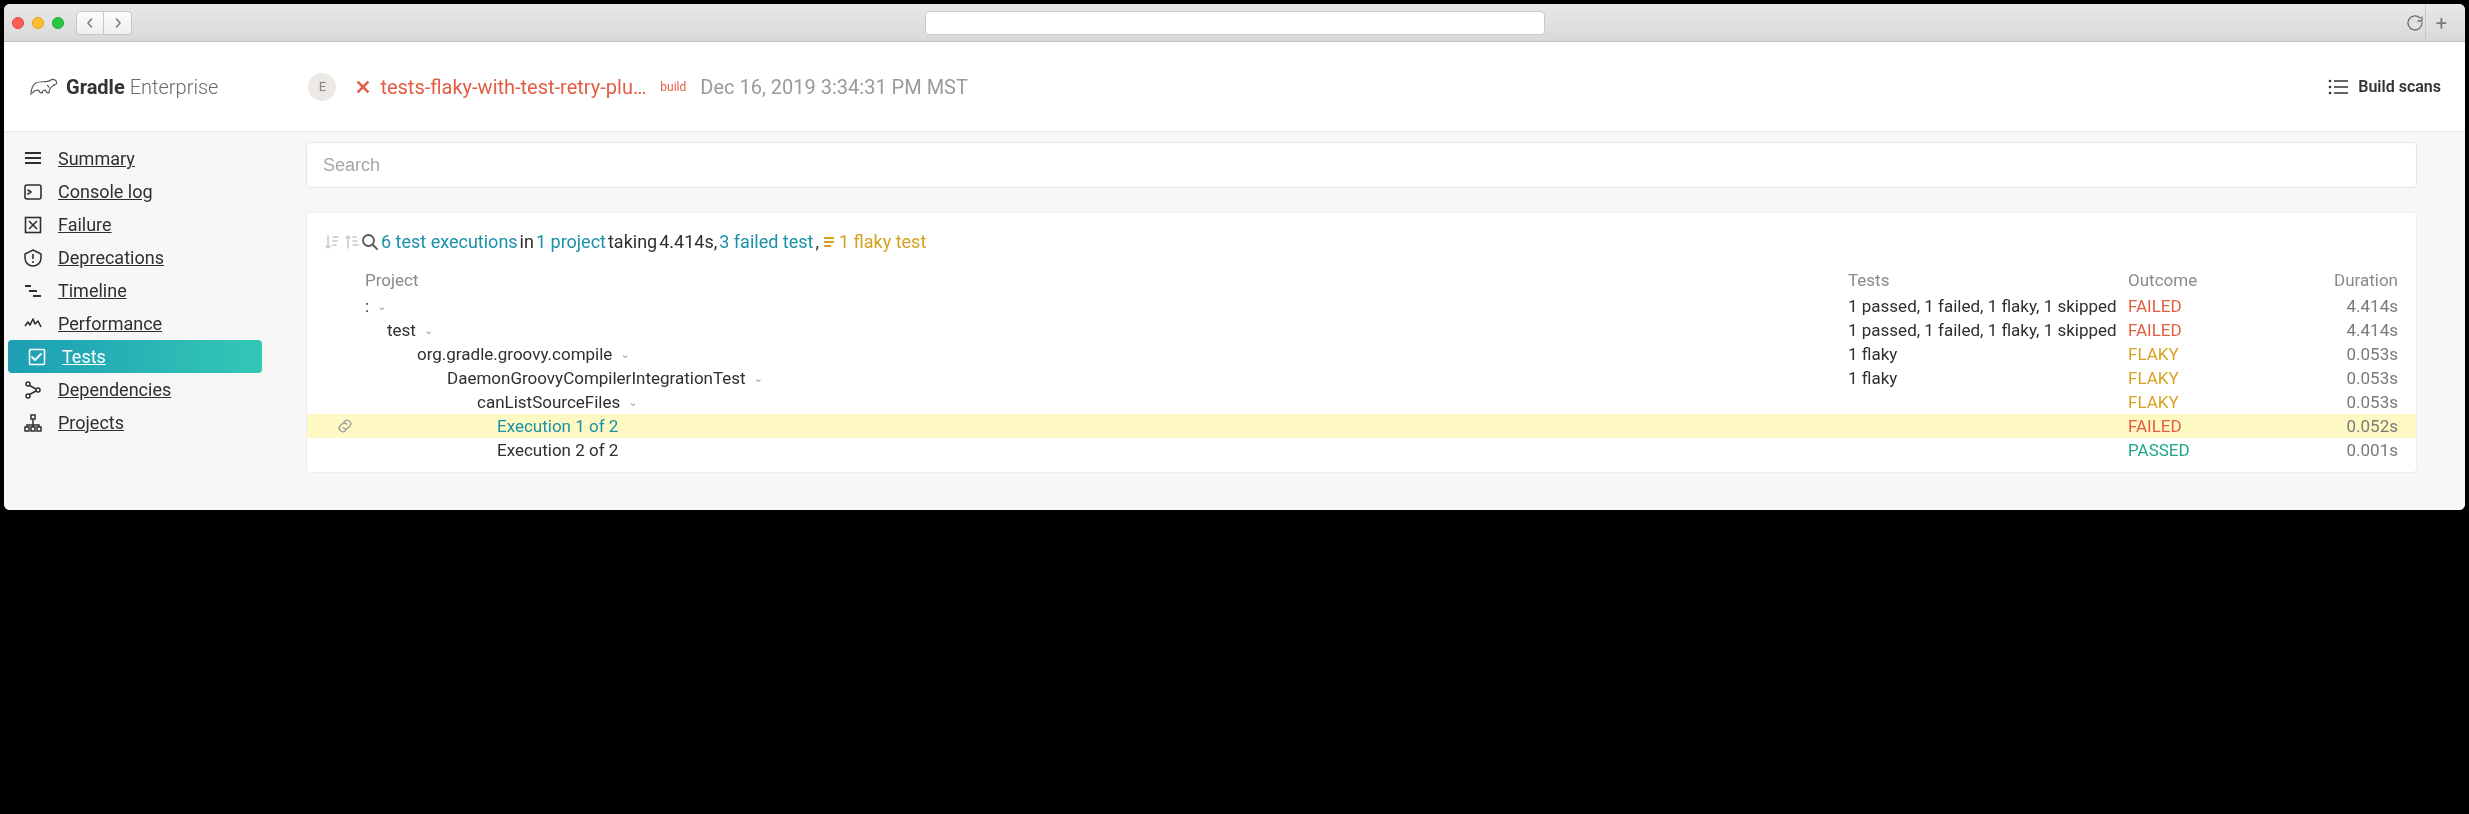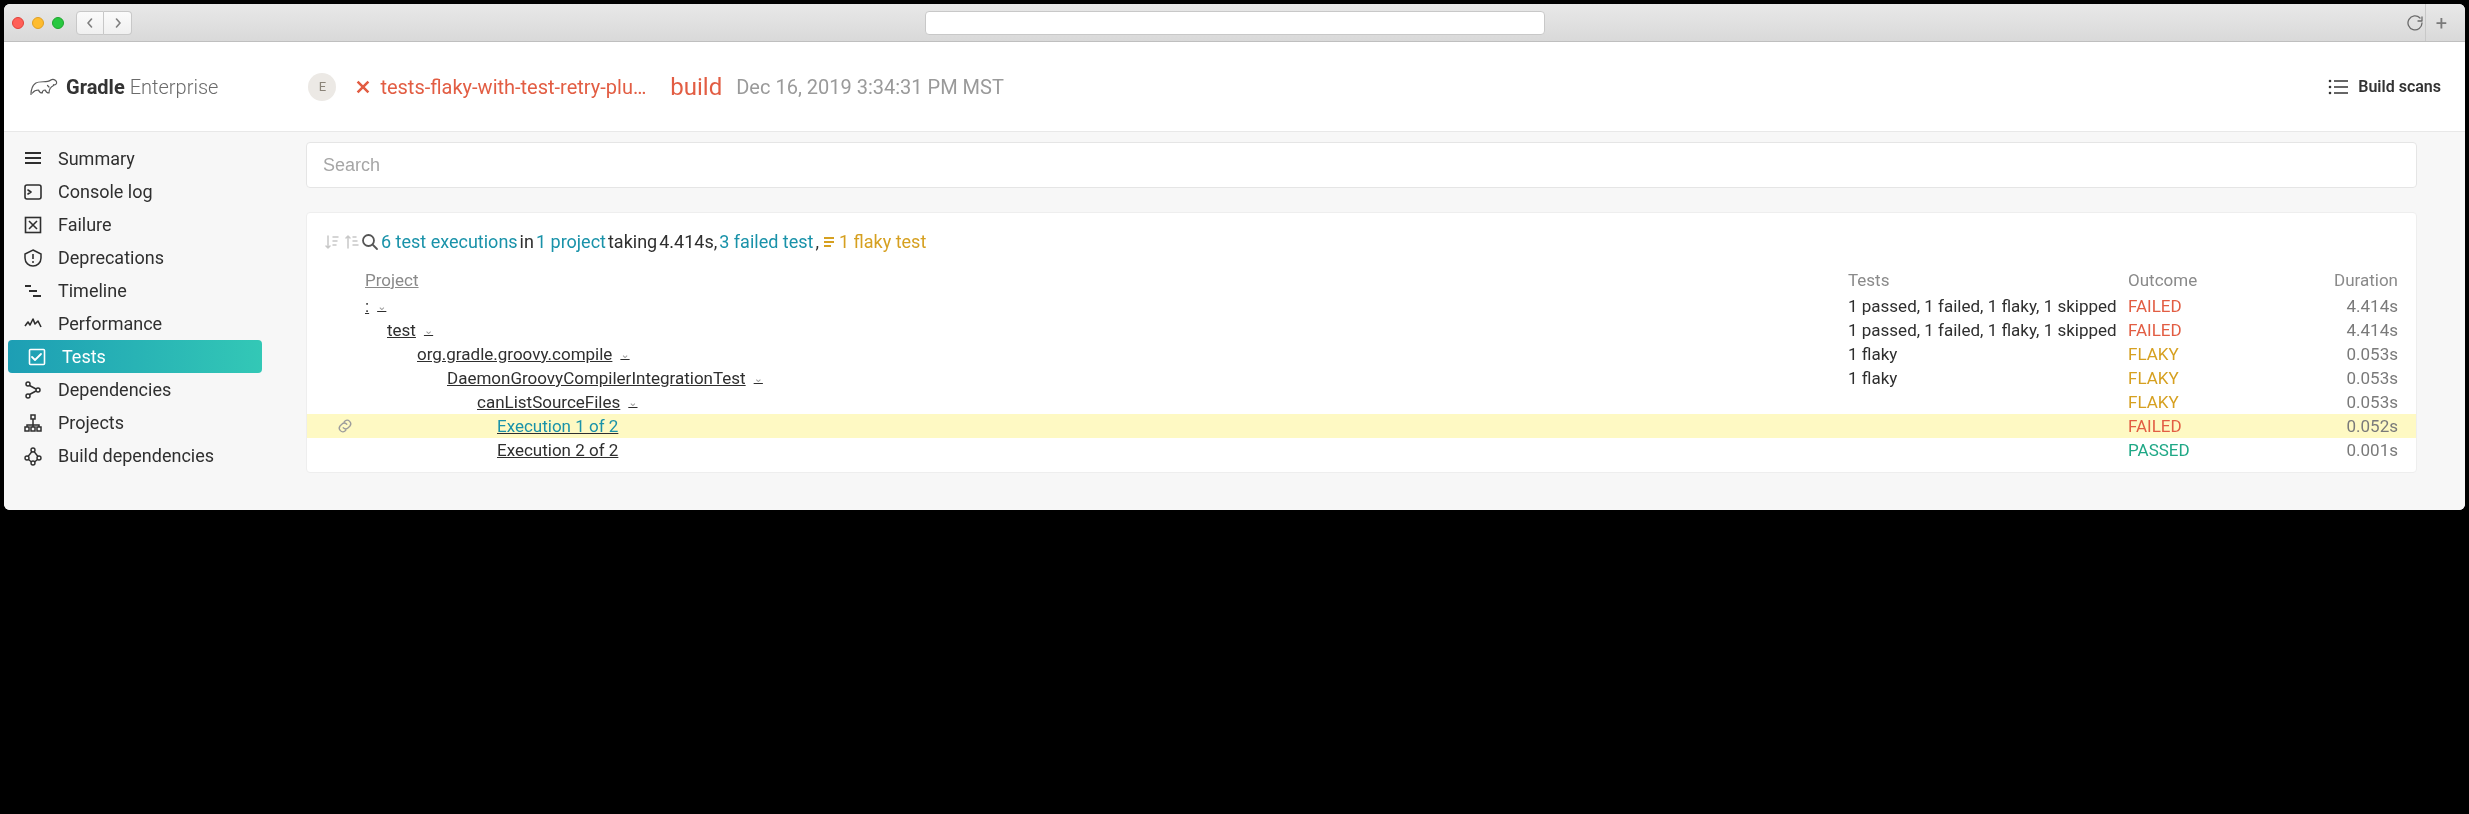--- a/index.html
+++ b/index.html
@@ -24,30 +24,30 @@
 
 .appheader { background:#fff; height: 90px; display:flex; align-items:center; padding: 0 24px; border-bottom: 1px solid #e8e8e8; }
 .brand { display:flex; align-items:center; gap:8px; }
 .brand-logo svg { width: 30px; height: 22px; color:#5a5a5a; }
 .brand-name { font-size:20px; color:#333; }
 .brand-name .light { font-weight:300; color:#6b6b6b; }
 .badge-e { margin-left: 90px; width:28px; height:28px; border-radius:50%; background:#ece9e5; color:#8a8378; display:flex; align-items:center; justify-content:center; font-size:13px; }
 .fail-x { margin-left: 18px; color:#e25d43; }
 .fail-x svg { width:18px; height:18px; stroke:#e25d43; stroke-width:2.8; }
 .title-link { margin-left: 8px; color:#e25d43; font-size:20px; white-space:nowrap; overflow:hidden; text-overflow:ellipsis; max-width: 320px; }
-.title-build { margin-left: 24px; color:#e25d43; font-size:24px; }
+.title-build { margin-left: 14px; color:#e25d43; font-size:12px; }
 .title-ts { margin-left: 14px; color:#9a9a9a; font-size:20px; }
 .spacer { flex:1; }
 .build-scans { display:flex; align-items:center; gap:10px; color:#333; font-weight:600; font-size:16px; }
 .build-scans svg { width:20px; height:16px; }
 
 
 .body { display:flex; background:#f7f7f7; height: calc(506px - 38px - 70px); }
 .sidebar { width: 262px; padding: 10px 0 0 0; }
-.nav-item { display:flex; align-items:center; gap:14px; padding: 6px 18px; font-size:18px; color:#2f2f2f; }
+.nav-item { display:flex; align-items:center; gap:14px; padding: 6px 18px; font-size:18px; color:#2f2f2f;text-decoration:underline; }
 .nav-item.active { background: linear-gradient(90deg,#1d9eb4,#33c8b6); color:#fff; border-radius: 4px; margin: 0 4px; }
 .nav-item .ic { width:22px; display:flex; justify-content:center; color:inherit; }
 .nav-item.active .ic { color:#fff; }
 
 .main { flex:1; padding: 10px 48px 0 40px; }
 .searchbox { background:#fff; border:1px solid #e5e5e5; border-radius:4px; height:46px; display:flex; align-items:center; padding:4px 16px; margin-bottom: 24px; }
 .searchbox input { border:none; outline:none; font-size:18px; color:#636363; width:100%; }
 .searchbox input::placeholder { color:#a6a6a6; }
 
 .panel { background:#fff; border:1px solid #eee; border-radius:4px; padding: 18px 0 10px; }
@@ -57,21 +57,21 @@
 .sum-link { color:#1992a9; }
 .sum-text { color:#2f2f2f; }
 .sum-amber { color:#d6a020; }
 .amber-ic { color:#d6a020; margin-left:2px; }
 
 .thead, .trow { display:grid; grid-template-columns: 40px 1fr 280px 150px 120px; align-items:center; padding: 2px 18px; font-size:17px; }
 .thead { color:#8a8a8a; margin-bottom: 2px; }
 .thead .c-dur { text-align:right; }
 .trow .c-dur { text-align:right; color:#7a7a7a; }
 .trow.highlight { background:#fef9c3; }
-.c-proj { display:flex; align-items:center; gap:8px;text-decoration:underline; }
+.c-proj { display:flex; align-items:center; gap:8px; }
 .caret { color:#9c9c9c; font-size:11px; }
 .indent-1 { padding-left: 22px; }
 .indent-2 { padding-left: 52px; }
 .indent-3 { padding-left: 82px; }
 .indent-4 { padding-left: 112px; }
 .indent-5 { padding-left: 132px; }
 .outcome-FAILED { color:#e25d43; }
 .outcome-FLAKY { color:#d6a020; }
 .outcome-PASSED { color:#1fa886; }
 .link-ic { color:#9c9c9c; }
@@ -239,32 +239,20 @@
             <svg viewBox="0 0 20 20" width="20" height="20">
               <rect x="8" y="2" width="4" height="4" fill="none" stroke="currentColor" stroke-width="1.5"></rect>
               <rect x="2" y="14" width="4" height="4" fill="none" stroke="currentColor" stroke-width="1.5"></rect>
               <rect x="8" y="14" width="4" height="4" fill="none" stroke="currentColor" stroke-width="1.5"></rect>
               <rect x="14" y="14" width="4" height="4" fill="none" stroke="currentColor" stroke-width="1.5"></rect>
               <path d="M10 6v4M4 14v-2h12v2M10 10v4" fill="none" stroke="currentColor" stroke-width="1.5"></path>
             </svg>
           </span>
           <span>Projects</span>
         </div>
-        <div class="nav-item">
-          <span class="ic">
-            <svg viewBox="0 0 20 20" width="20" height="20">
-              <circle cx="10" cy="4" r="2" fill="none" stroke="currentColor" stroke-width="1.4"></circle>
-              <circle cx="4" cy="12" r="2" fill="none" stroke="currentColor" stroke-width="1.4"></circle>
-              <circle cx="16" cy="12" r="2" fill="none" stroke="currentColor" stroke-width="1.4"></circle>
-              <circle cx="10" cy="17" r="2" fill="none" stroke="currentColor" stroke-width="1.4"></circle>
-              <path d="M9 5.5 5 10.5M11 5.5l4 5M5.5 13.5 8.5 16M14.5 13.5 11.5 16" stroke="currentColor" stroke-width="1.4"></path>
-            </svg>
-          </span>
-          <span>Build dependencies</span>
-        </div>
       </div>
 
     <div class="main">
       <div class="searchbox">
         <input type="text" placeholder="Search" style="">
       </div>
 
       <div class="panel">
         <div class="summary-row">
           <span class="sort-ic">

